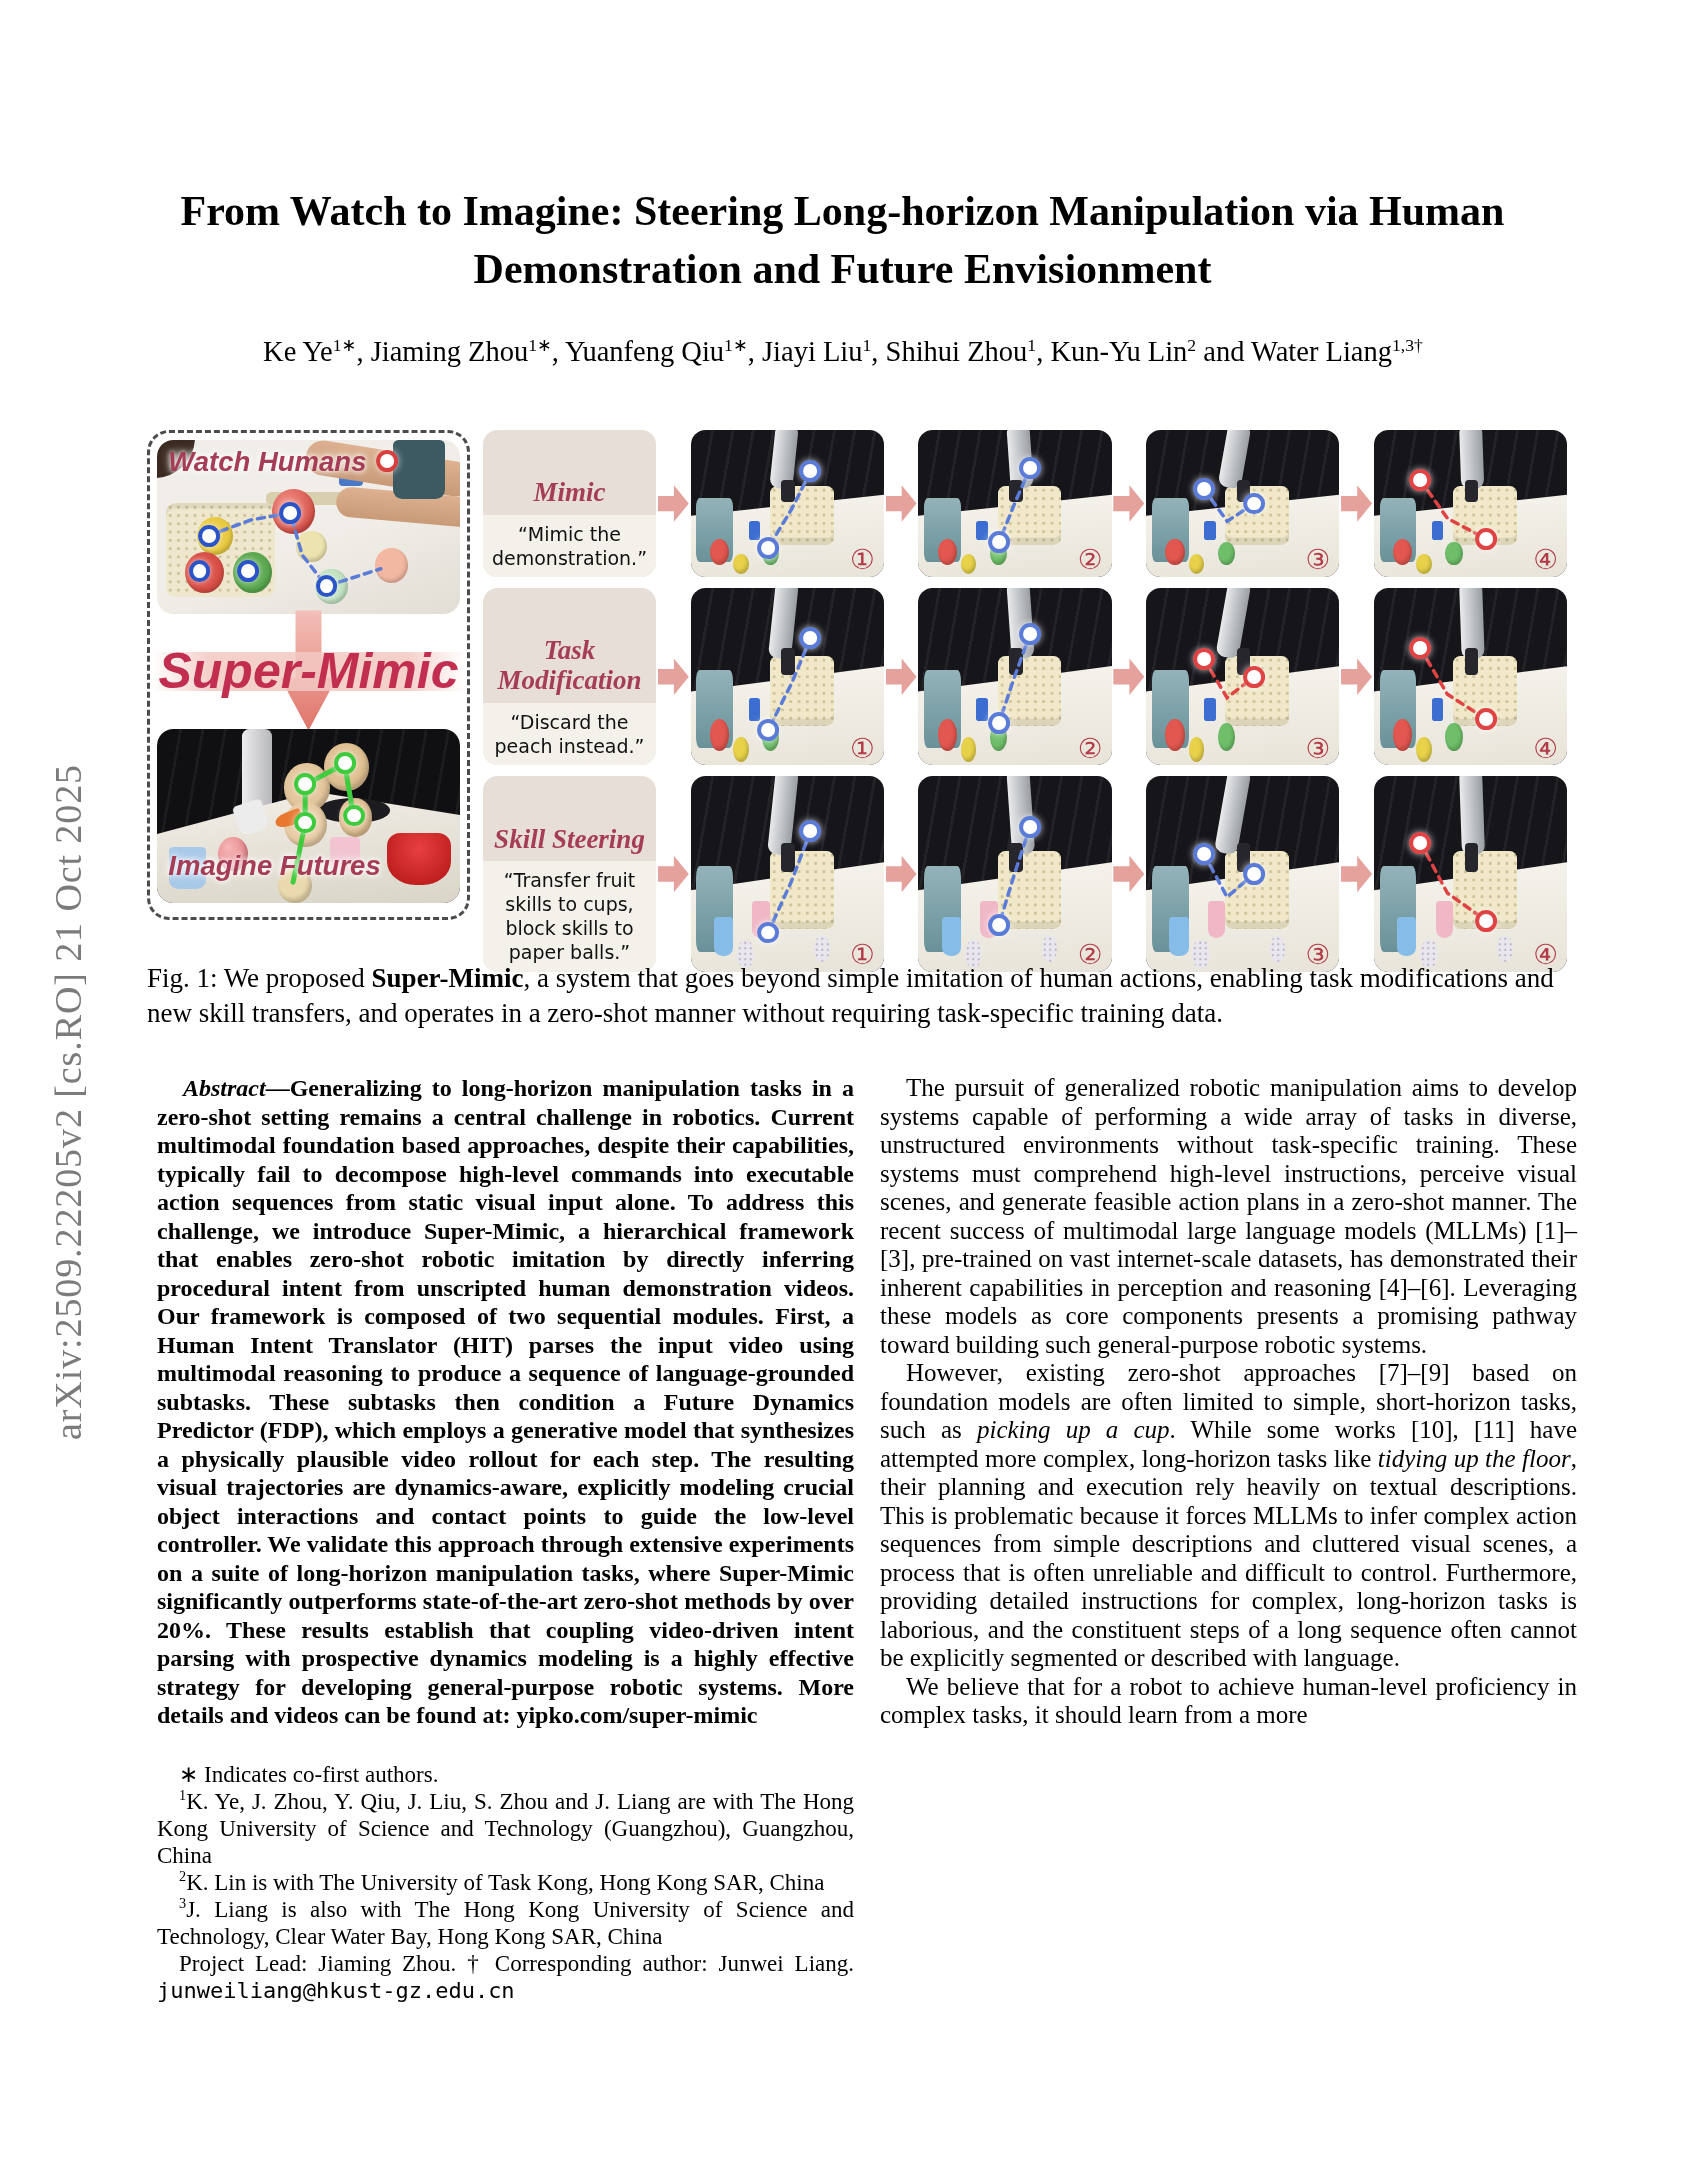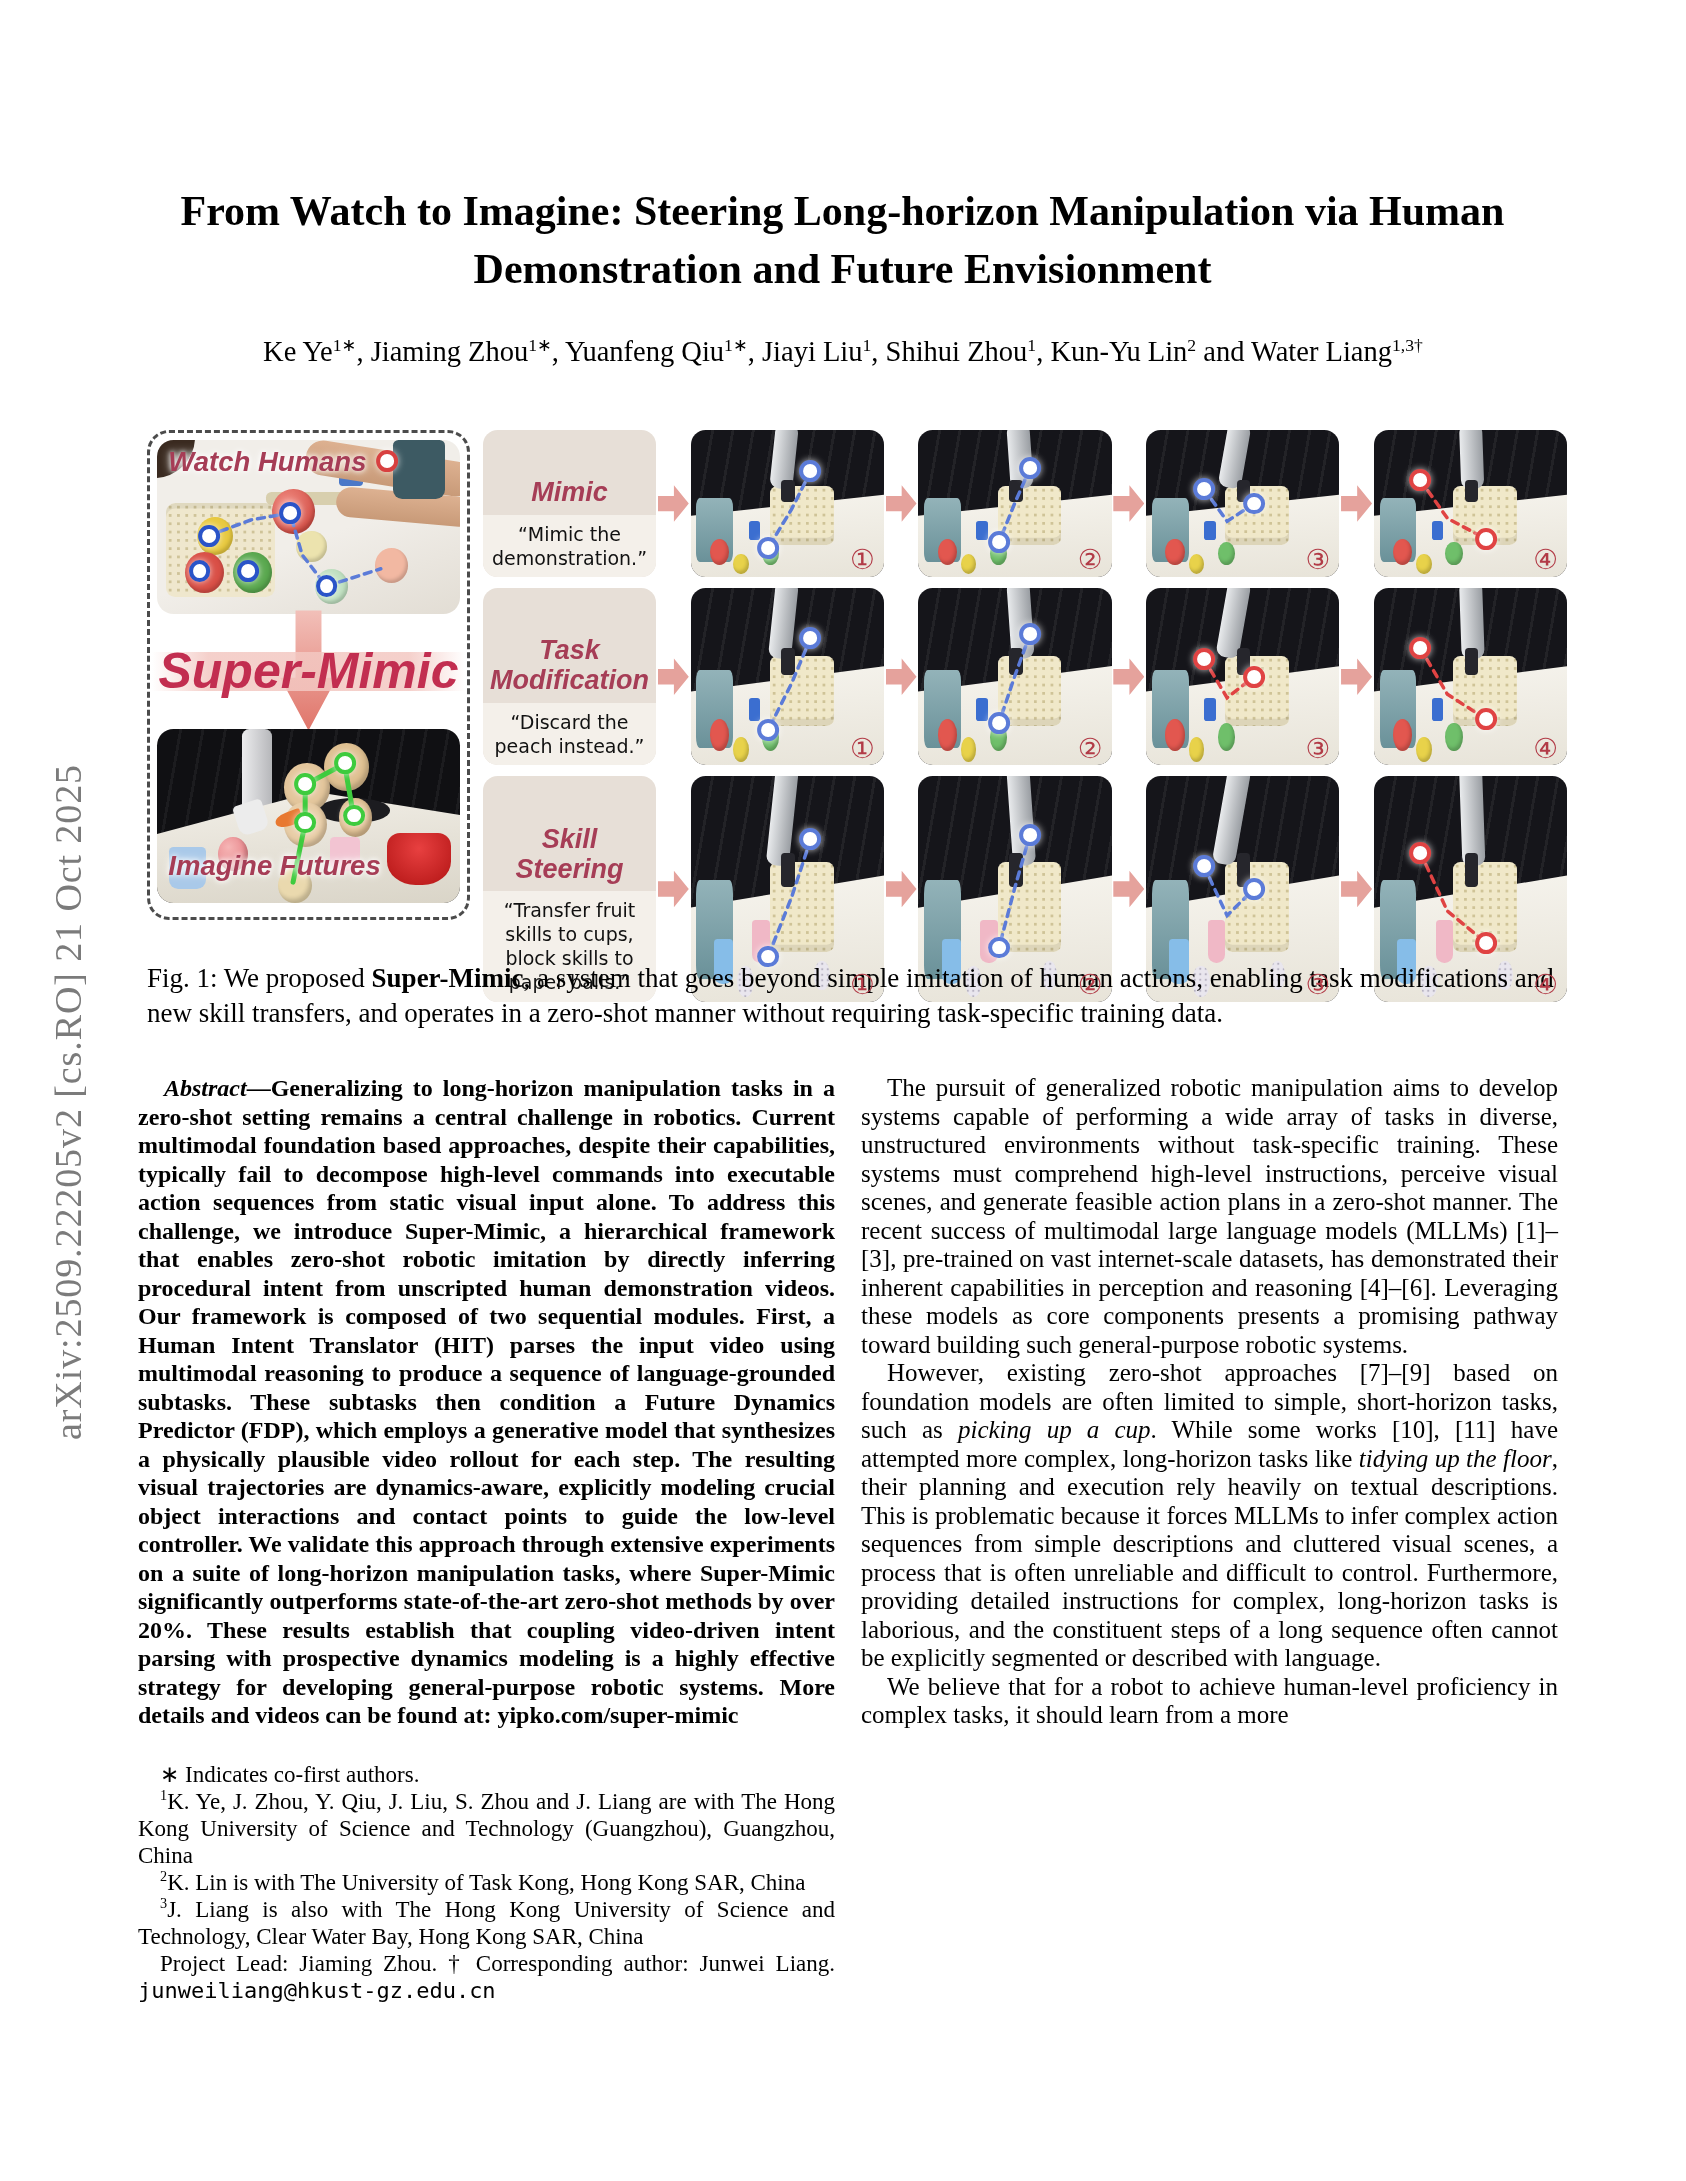--- a/index.html
+++ b/index.html
@@ -63,21 +63,21 @@
               background:linear-gradient(90deg,rgba(243,200,194,0),rgba(243,200,194,.85) 18% 82%,rgba(243,200,194,0));}
   .brand-text{position:absolute;inset:0;display:flex;align-items:center;justify-content:center;
               font-family:"Liberation Sans",sans-serif;font-weight:bold;font-style:italic;
               font-size:50px;color:var(--brand);z-index:2;letter-spacing:0;}
 
   
   .fig-rows{flex:1;display:flex;flex-direction:column;gap:11px;}
   .fig-row{flex:1;display:flex;align-items:stretch;}
   .card{width:173px;flex:none;border-radius:14.7px;background:var(--card_bg);display:flex;flex-direction:column;
         justify-content:center;overflow:hidden;}
-  .card-title{font-family:Liberation Sans, sans-serif;font-weight:bold;font-style:italic;font-size:27px;
+  .card-title{font-family:Liberation Serif, serif;font-weight:bold;font-style:italic;font-size:27px;
               color:var(--accent);text-align:center;padding:7.3px 5.5px;line-height:30px;margin-top:40px;}
   .card-quote{background:var(--card_band);font-family:"DejaVu Sans",sans-serif;font-size:19px;line-height:24px;
               text-align:center;padding:7.3px 5.5px;color:#111;}
   .flow-arrow{flex:none;align-self:center;width:31px;height:48px;margin:0 1.8px;background:var(--arrow);
               clip-path:polygon(0 34%,52% 34%,52% 12%,100% 50%,52% 88%,52% 66%,0 66%);}
   .panel{flex:1;position:relative;border-radius:14.7px;overflow:hidden;background:#15151a;}
   .panel::before{content:"";position:absolute;inset:0;
                  background:repeating-linear-gradient(100deg,rgba(255,255,255,.06) 0 2.8px,transparent 2.8px 20px);}
   .step-num{position:absolute;right:9.2px;bottom:1.8px;z-index:5;color:var(--step);font-style:italic;
             font-family:"DejaVu Sans",sans-serif;font-size:27.5px;}
@@ -100,21 +100,21 @@
             background-image:radial-gradient(rgba(150,145,165,.6) 0.9px,transparent 1.5px);background-size:5.5px 5.5px;}
   .sc-traj{position:absolute;inset:0;width:100%;height:100%;z-index:3;}
   .sc-traj path{stroke:var(--traj);fill:none;stroke-width:3.5;stroke-dasharray:7 6;stroke-linecap:round;
                 vector-effect:non-scaling-stroke;}
   .sc-traj.solid path{stroke-dasharray:none;stroke-width:5;}
   .ring{position:absolute;z-index:4;width:13.8px;height:13.8px;border:4.6px solid var(--traj);background:#fff;
         border-radius:50%;transform:translate(-50%,-50%);box-shadow:0 0 7.3px rgba(255,255,255,.75);}
 
   
   .caption{position:absolute;top:961px;left:147px;width:1420px;font-size:27px;line-height:35px;text-align:left;}
-  .columns{position:absolute;top:1074px;left:138px;width:1420px;display:flex;gap:26px;}
+  .columns{position:absolute;top:1074px;left:157px;width:1420px;display:flex;gap:26px;}
   .col{flex:1;min-width:0;}
   .abstract{font-weight:bold;font-size:24px;line-height:28.5px;text-align:justify;text-indent:26px;margin:0;}
   .footnotes{margin-top:31px;font-size:23px;line-height:27px;text-align:justify;}
   .footnotes p{margin:0;text-indent:22px;}
   .mono{font-family:"DejaVu Sans Mono",monospace;font-size:22px;}
   .sec-head{text-align:center;font-size:27px;margin:3.7px 0 24px 0;font-weight:normal;}
   .sec-head .sc{font-variant:small-caps;letter-spacing:1.8px;}
   .body-p{font-size:25px;line-height:28.5px;text-align:justify;text-indent:26px;margin:0;}
 </style>
 </head>

